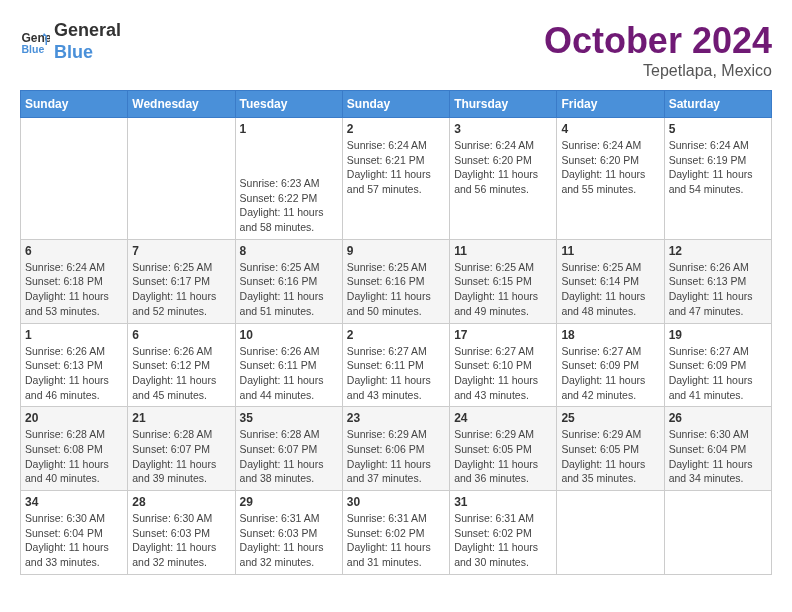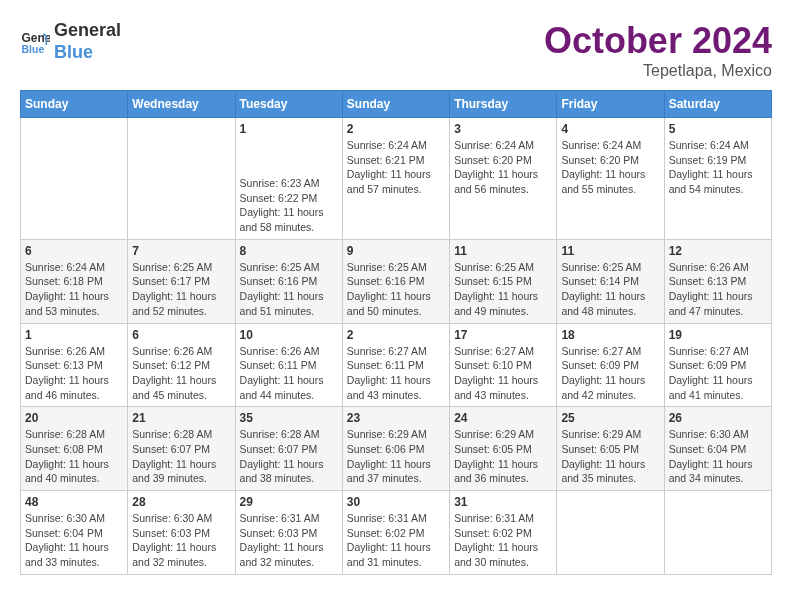--- a/index.html
+++ b/index.html
@@ -273,21 +273,21 @@
         </td>
         <td>
           <span class="day-number">26</span>
           <div class="day-info" style="white-space: pre-line;">Sunrise: 6:30 AM
 Sunset: 6:04 PM
 Daylight: 11 hours and 34 minutes.</div>
         </td>
       </tr>
       <tr>
         <td>
-          <span class="day-number">48</span>
+          <span class="day-number">34</span>
           <div class="day-info" style="white-space: pre-line;">Sunrise: 6:30 AM
 Sunset: 6:04 PM
 Daylight: 11 hours and 33 minutes.</div>
         </td>
         <td>
           <span class="day-number">28</span>
           <div class="day-info" style="white-space: pre-line;">Sunrise: 6:30 AM
 Sunset: 6:03 PM
 Daylight: 11 hours and 32 minutes.</div>
         </td>

